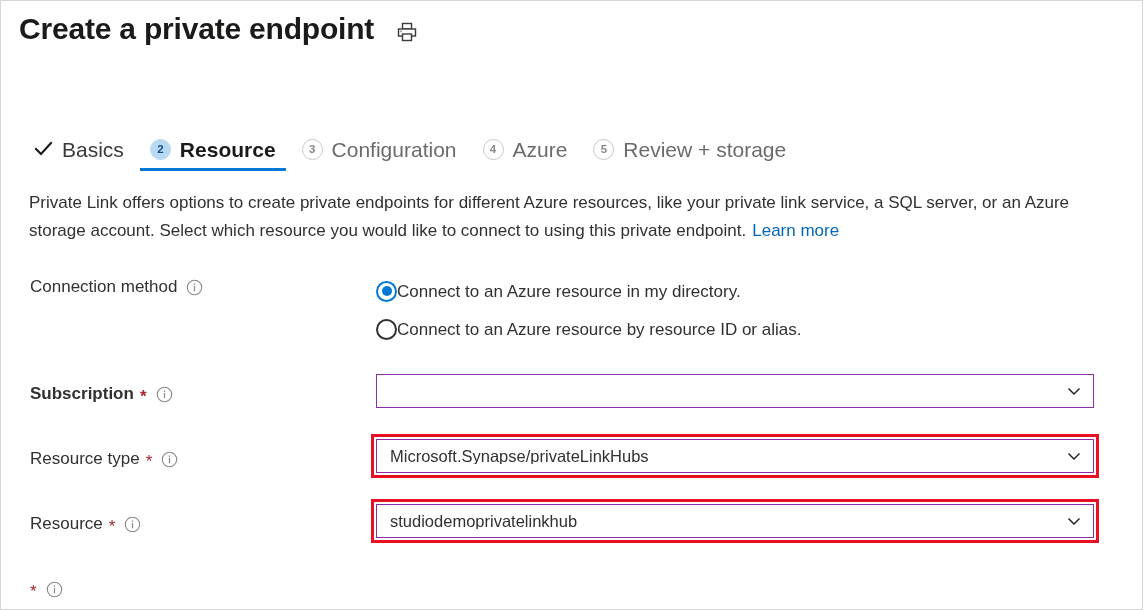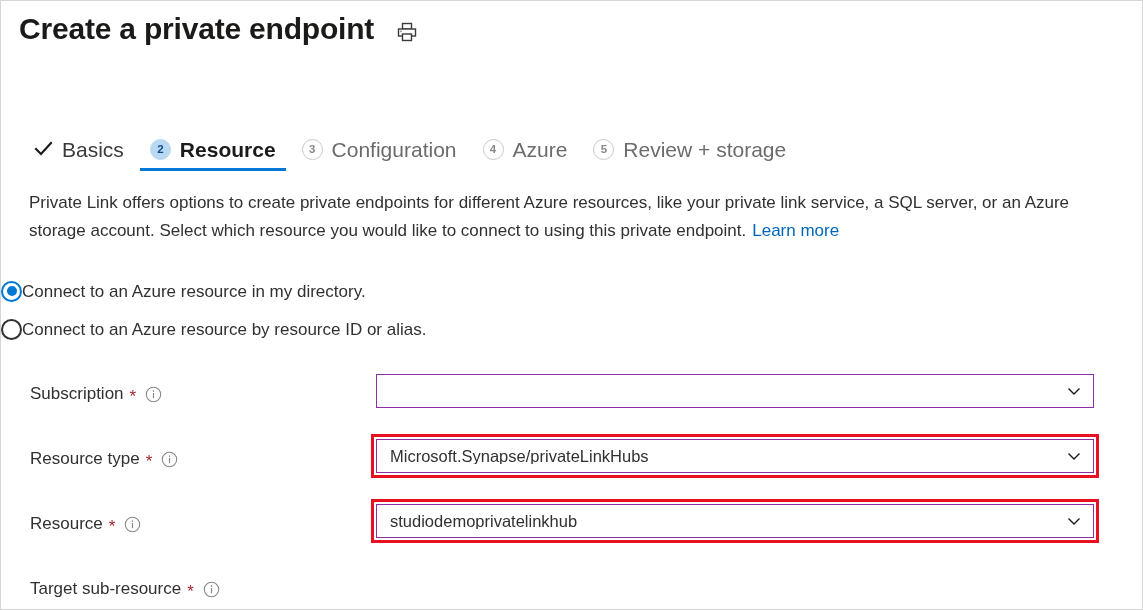--- a/index.html
+++ b/index.html
@@ -308,35 +308,45 @@
 
   </div>
 
   <div class="desc">
     <span>Private Link offers options to create private endpoints for different Azure resources, like your private link service, a SQL server, or an Azure storage account. Select which resource you would like to connect to using this private endpoint.</span><a href="#">Learn more</a>
   </div>
 
   <div class="form">
 
     <div class="field-row">
+      <div class="field-label">
+        <span>Connection method</span>
+        <span class="info-icon">
+          <svg viewBox="0 0 17 17" width="17" height="17" aria-hidden="true">
+            <circle cx="8.5" cy="8.5" r="7.2" fill="none" stroke="#8a8886" stroke-width="1.1"></circle>
+            <rect x="7.9" y="7" width="1.2" height="5.2" fill="#8a8886"></rect>
+            <rect x="7.9" y="4.4" width="1.2" height="1.5" fill="#8a8886"></rect>
+          </svg>
+        </span>
+      </div>
       <div class="field-control">
         <div class="radio-group">
           <div class="radio-opt selected">
             <span class="radio-mark"></span>
             <span class="radio-text">Connect to an Azure resource in my directory.</span>
           </div>
           <div class="radio-opt">
             <span class="radio-mark"></span>
             <span class="radio-text">Connect to an Azure resource by resource ID or alias.</span>
           </div>
         </div>
       </div>
     </div>
 
-    <div class="field-row" style="margin-top:26px;">
+    <div class="field-row" style="margin-top:26px;font-weight:bold;">
       <div class="field-label">
         <span>Subscription</span>
         <span class="req-star">*</span>
         <span class="info-icon">
           <svg viewBox="0 0 17 17" width="17" height="17" aria-hidden="true">
             <circle cx="8.5" cy="8.5" r="7.2" fill="none" stroke="#8a8886" stroke-width="1.1"></circle>
             <rect x="7.9" y="7" width="1.2" height="5.2" fill="#8a8886"></rect>
             <rect x="7.9" y="4.4" width="1.2" height="1.5" fill="#8a8886"></rect>
           </svg>
         </span>
@@ -404,21 +414,20 @@
               </svg>
             </span>
           </div>
           <span class="hl-box"></span>
         </div>
       </div>
     </div>
 
     <div class="field-row" style="margin-top:25px;">
       <div class="field-label">
-        <span>Target sub-resource</span>
         <span class="req-star">*</span>
         <span class="info-icon">
           <svg viewBox="0 0 17 17" width="17" height="17" aria-hidden="true">
             <circle cx="8.5" cy="8.5" r="7.2" fill="none" stroke="#8a8886" stroke-width="1.1"></circle>
             <rect x="7.9" y="7" width="1.2" height="5.2" fill="#8a8886"></rect>
             <rect x="7.9" y="4.4" width="1.2" height="1.5" fill="#8a8886"></rect>
           </svg>
         </span>
       </div>
     </div>

